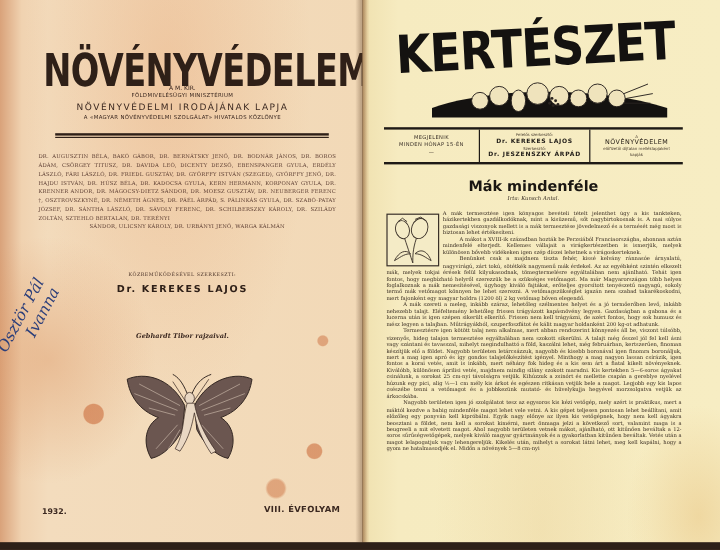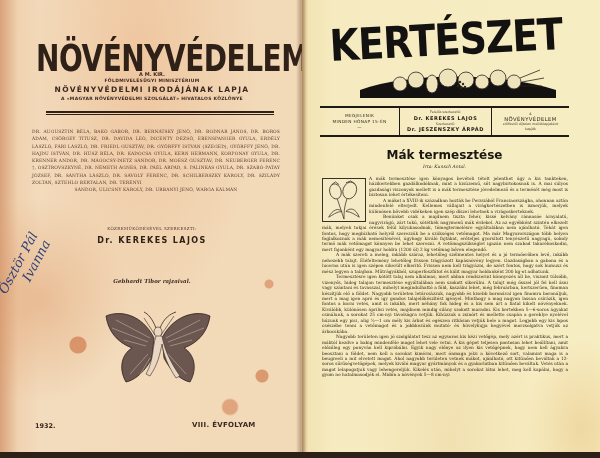--- a/index.html
+++ b/index.html
@@ -19,40 +19,40 @@
         linear-gradient(90deg, #d9a27a 0px, #f0d2b0 18px, #f3dcbd 40px, #f2d9b7 100%);
       color: #3b2820;
       font-family: "DejaVu Serif", serif;
     }
     .left-title {
       position: absolute; left: 36px; top: 42px; width: 232px;
       text-align: center; font-family: "DejaVu Sans", sans-serif;
       font-weight: bold; font-size: 28px; letter-spacing: -0.5px;
       color: #2f2018; transform: scaleY(1.35);
     }
-    .left-sub { position: absolute; left: 30px; width: 244px; text-align: center; font-weight: bold; font-family: "DejaVu Sans", sans-serif; color: #3b2820; }
+    .left-sub { position: absolute; left: 30px; width: 244px; text-align: center; font-weight: normal; font-family: "DejaVu Sans", sans-serif; color: #3b2820; }
     .sub1 { top: 71px; font-size: 5px; }
     .sub2 { top: 78px; font-size: 4.5px; letter-spacing: .3px; }
     .sub3 { top: 85px; font-size: 7.5px; letter-spacing: 1.3px; }
     .sub4 { top: 96px; font-size: 4.5px; letter-spacing: .3px; }
     .rule-double { position: absolute; left: 46px; top: 111px; width: 228px; height: 4px; border-top: 2px solid #2f2018; border-bottom: 1px solid #2f2018; }
     .names {
       position: absolute; left: 32px; top: 128px; width: 248px;
       font-size: 4.4px; line-height: 7.3px; text-align: justify;
       font-family: "DejaVu Serif", serif; color: #5a3b30; letter-spacing: .15px;
     }
     .names .last { display: block; text-align: center; }
     .editor-label { position: absolute; left: 30px; top: 226px; width: 244px; text-align: center; font-size: 4px; letter-spacing: .4px; color: #4a3228; }
     .editor-name { position: absolute; left: 30px; top: 236px; width: 244px; text-align: center; font-size: 8px; font-weight: bold; letter-spacing: 1.4px; font-family: "DejaVu Sans", sans-serif; color: #2f2018; }
     .illus-credit { position: absolute; left: 30px; top: 278px; width: 244px; text-align: center; font-size: 5.5px; font-style: italic; font-weight: bold; color: #3b2820; }
     .signature { position: absolute; left: 14px; top: 230px; width: 80px; height: 90px; font-family: "DejaVu Serif", serif; font-style: italic; color: #2c3f7a; font-size: 13px; transform: rotate(-62deg); transform-origin: 40px 45px; }
     .signature span { display: block; }
     .butterfly { position: absolute; left: 102px; top: 308px; width: 112px; height: 82px; }
     .year { position: absolute; left: 35px; top: 422px; font-size: 6.5px; font-weight: bold; font-family: "DejaVu Sans", sans-serif; color: #3b2820; }
-    .volume { position: absolute; left: 192px; top: 421px; font-size: 7px; font-weight: bold; font-family: "DejaVu Sans", sans-serif; letter-spacing: .3px; color: #3b2820; }
+    .volume { position: absolute; left: 220px; top: 421px; font-size: 7px; font-weight: bold; font-family: "DejaVu Sans", sans-serif; letter-spacing: .3px; color: #3b2820; }
 
     
     .page-right {
       position: relative; width: 298px; height: 452px;
       background:
         radial-gradient(ellipse at 280px 430px, rgba(230,190,120,.45), transparent 60px),
         radial-gradient(ellipse at 150px 440px, rgba(230,200,140,.3), transparent 90px),
         linear-gradient(90deg, #c9a372 0px, #f1e3b3 6px, #f6ebc0 30px, #f7edc3 100%);
       color: #2a221a;
       font-family: "DejaVu Serif", serif;
@@ -170,21 +170,21 @@
         <span class="hdr-bold">Dr. JESZENSZKY ÁRPÁD</span>
       </div>
       <div class="hdr-cell hdr-c3">
         <span class="tiny">A</span>
         <span class="big">NÖVÉNYVÉDELEM</span>
         <span class="tiny">előfizetői díjtalan melléklapjaként</span>
         <span class="tiny">kapják</span>
       </div>
     </div>
 
-    <div class="article-title">Mák termesztése</div>
+    <div class="article-title">Mák mindenféle</div>
     <div class="byline">Irta: Kunsch Antal.</div>
 
     <div class="body-text">
       <div class="float"></div>
       <p class="first">A mák termesztése igen könyagos bevételi tételt jelenthet úgy a kis tankteken, házikertekben gazdálkodóknak, mint a kisüzemű, sőt nagybirtokosnak is. A mai súlyos gazdasági viszonyok mellett is a mák termesztése jövedelmező és a termését még most is biztosan lehet értékesíteni.</p>
       <p>A mákot a XVIII-ik században hozták be Perzsiából Franciaországba, ahonnan aztán mindenfelé elterjedt. Kellemes vállajait a virágkertészetben is ismerjük, melyek különösen bővebb vidékeken igen szép díszei lehetnek a virágoskerteknek.</p>
       <p>Benünket csak a majdnem tiszta fehér, kissé kelvány ránnasóe árnyalatú, nagyvirágú, zárt tokú, sötétkék nagymenű mák érdekel. Az az egyébként szintén elkezelt mák, melyek tokjai érések felül kilyukasodnak, tömegtermelésre egyáltalában nem ajánlható. Tehát igen fontos, hogy megbízható helyről szerezzük be a szükséges vetőmagot. Ma már Magyarországon több helyen foglalkoznak a mák nemesítésével, úgyhogy kiváló fajtákat, erőteljes gyorsított tenyészetű nagyagú, sokoly termő mák vetőmagot könnyen be lehet szerezni. A vetőmagszükséglet igazán nem szabad takarékoskodni, mert fajonként egy magyar holdra (1200 öl) 2 kg vetőmag bőven elegendő.</p>
       <p>A mák szereti a meleg, inkább száraz, lehetőleg szélmentes helyet és a jó termőerőben levő, inkább nehezebb talajt. Eléfeltemény lehetőleg frissen trágyázott kapásnövény legyen. Gazdaságban a gabona és a lucerna után is igen szépen sikerült elkerítő. Frissen nem kell trágyázni, de azért fontos, hogy sok humusz és mész legyen a talajban. Műtrágyákból, szuperfoszfátot és kálit magyar holdanként 200 kg-ot adhatunk.</p>
       <p>Termesztésre igen kötött talaj nem alkalmas, mert abban rendszerint könnyezés áll be, viszont túlsóbb, vizenyős, hideg talajon termesztése egyáltalában nem szokott sikerülni. A talajt még ősszel jól fel kell ásni vagy szántani és tavasszal, mihelyt megindulhattó a föld, kaszálni lehet, még februárban, kertszerűen, finoman készítjük elő a földet. Nagyobb területen letárcsázzuk, nagyobb és kisebb boronával igen finomra boronáljuk, mert a mag igen apró és így gondos talajelőkészítést igényel. Minthogy a mag nagyon lassan csírázik, igen fontos a korai vetés, amit is inkább, mert néhány fok hideg és a kis sem árt a fiatal kikelt növényeknek. Kiválóbb, különösen áprilisi vetés, majdnem mindig silány szokott maradni. Kis kertekben 5—6-soros ágyakat csinálunk, a sorokat 25 cm-nyi távolságra vetjük. Kihúzzuk a zsinórt és mellette csapán a gereblye nyelével húzunk egy pici, alig ½—1 cm mély kis árkot és egészen ritkásan vetjük bele a magot. Legjobb egy kis lapos csészébe tenni a vetőmagot és a jobbkezünk mutató- és hüvelykujja hegyével morzsolgatva vetjük az árkocskába.</p>
       <p>Nagyobb területen igen jó szolgálatot tesz az egysoros kis kézi vetőgép, mely azért is praktikus, mert a máktól kezdve a babig mindenféle magot lehet vele vetni. A kis gépet teljesen pontosan lehet beállítani, amit előzőleg egy ponyván kell kipróbálni. Egyik nagy előnye az ilyen kis vetőgépnek, hogy nem kell ágyakra beosztani a földet, nem kell a sorokat kimérni, mert önmaga jelzi a következő sort, valamint maga is a beugreeli a mit elvetett magot. Ahol nagyobb területen vetnek mákot, ajánlható, ott kitűnően beváltak a 12-soros sűrűségvetőgépek, melyek kiváló magyar gyártmányok és a gyakorlatban kitűnően beváltak. Vetés után a magot lelapogatjuk vagy lehengereljük. Kikelés után, mihelyt a sorokat látni lehet, meg kell kapálni, hogy a gyom ne hatalmasodjék el. Midőn a növények 5—8 cm-nyi</p>

